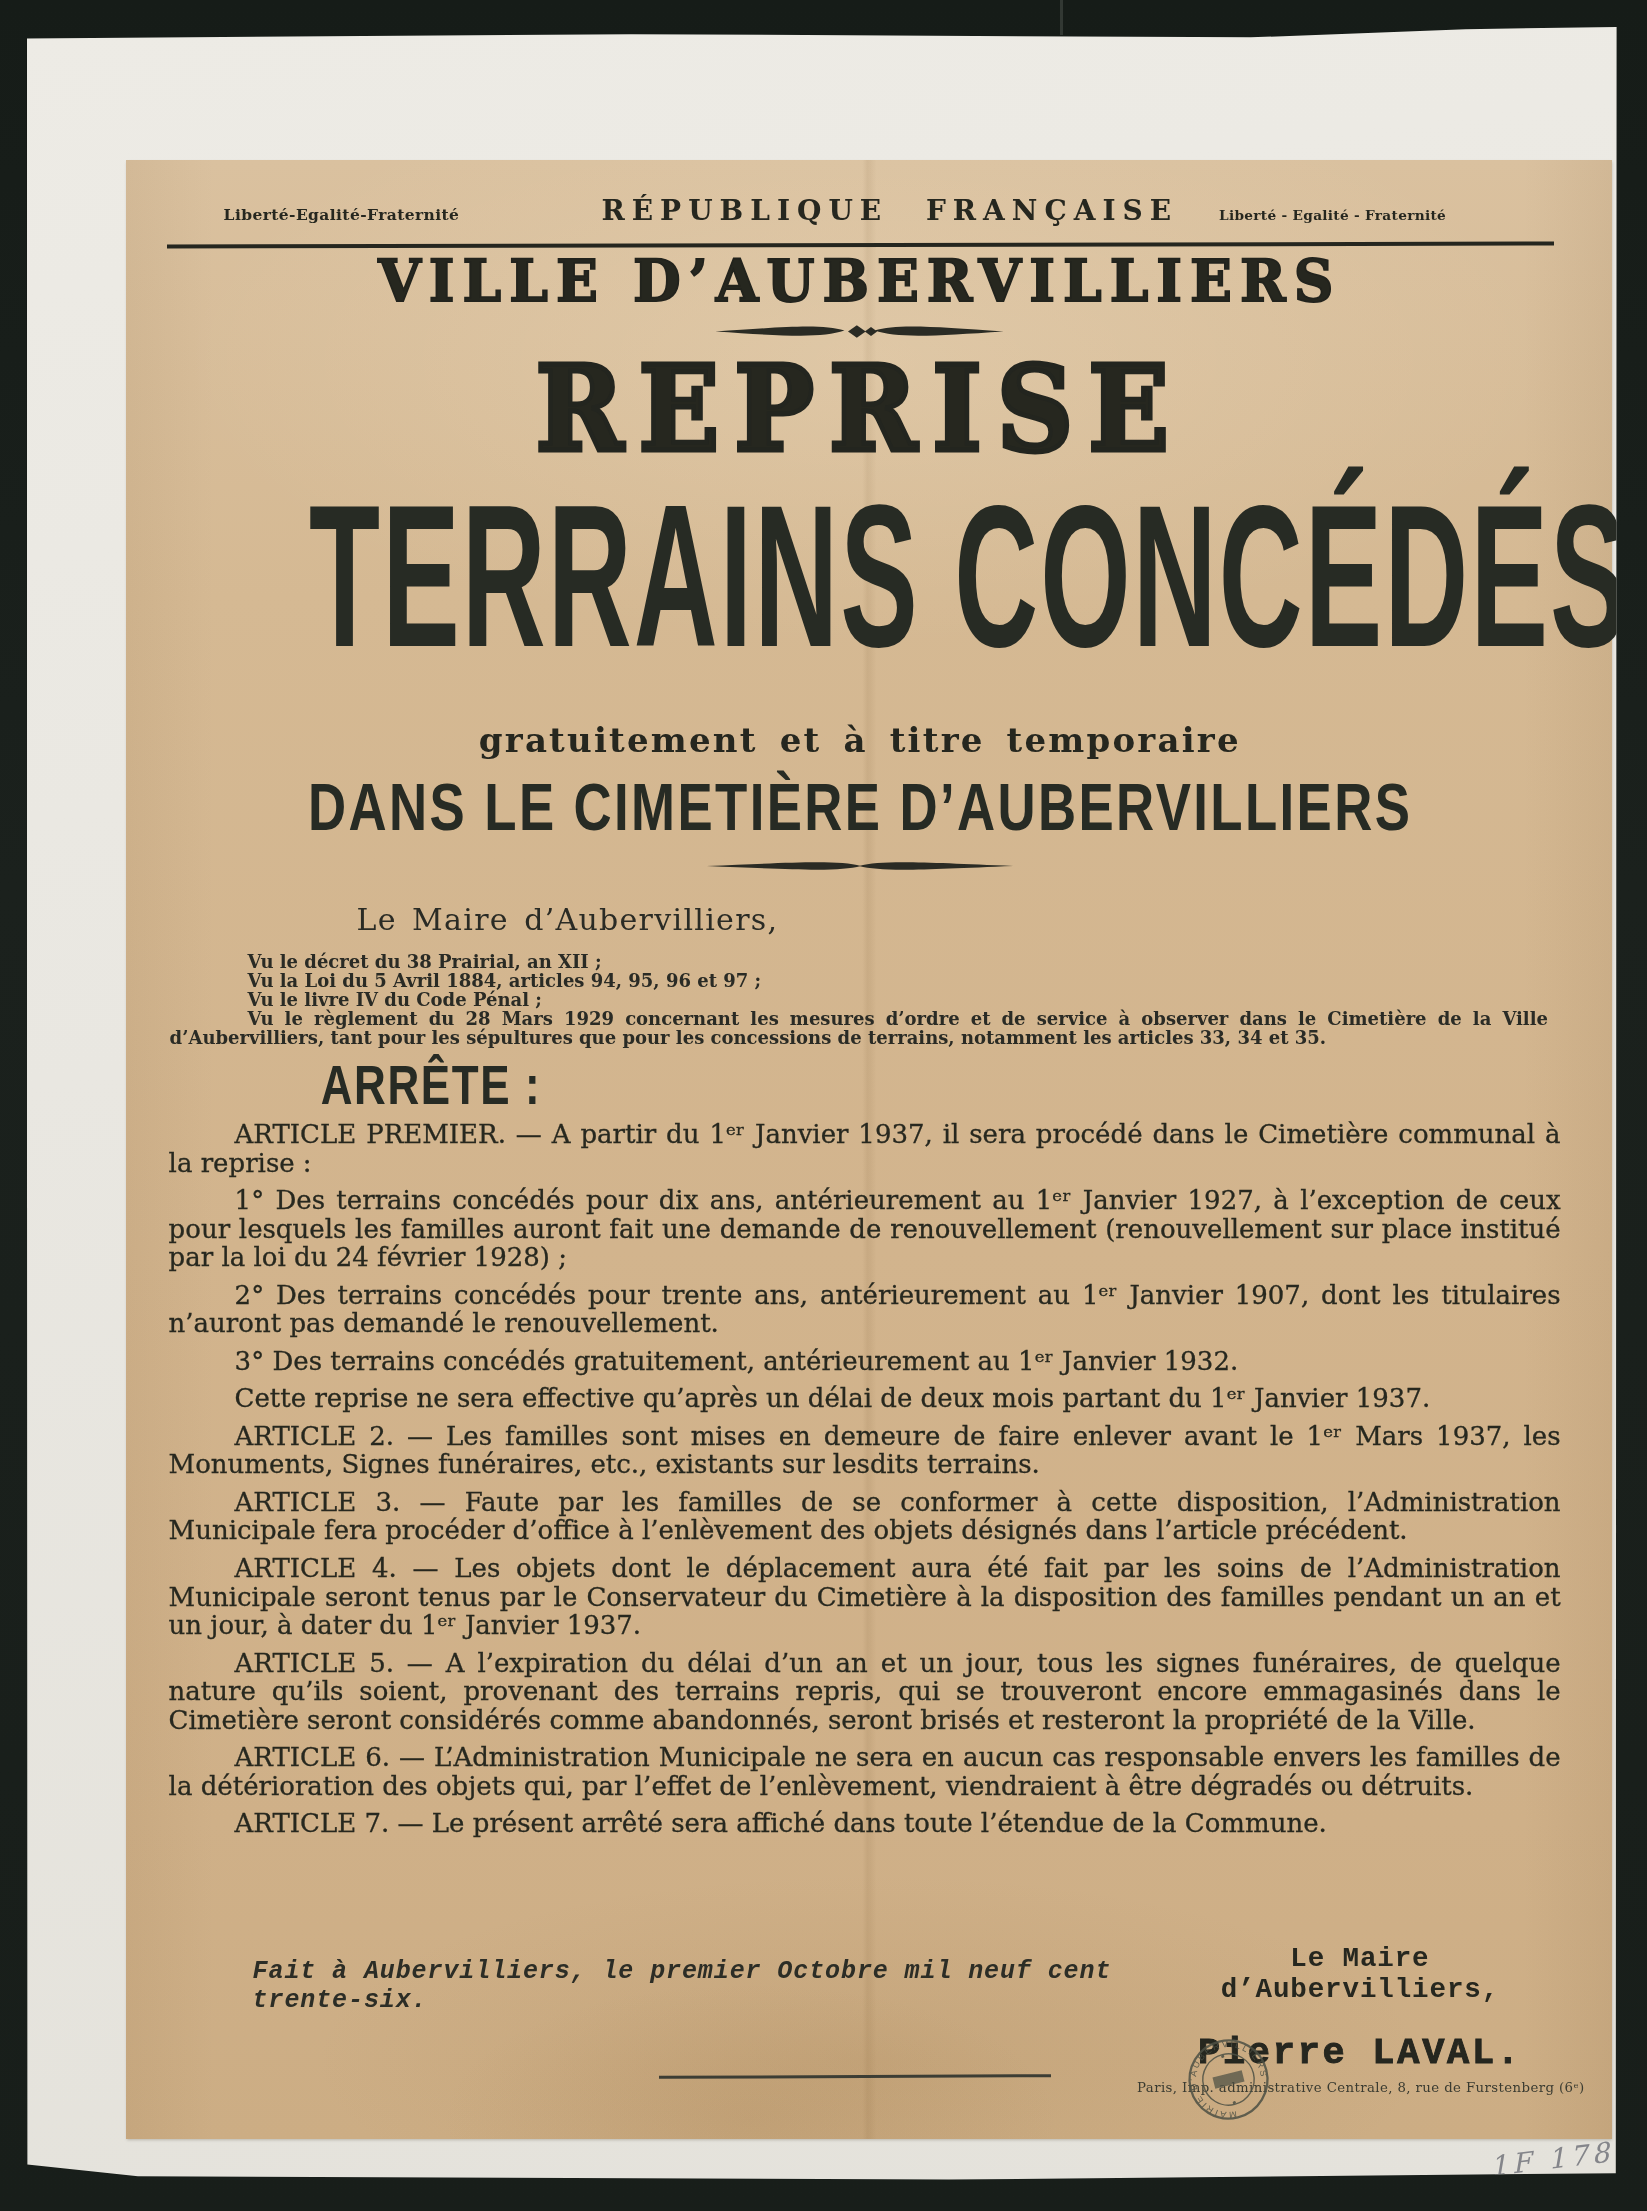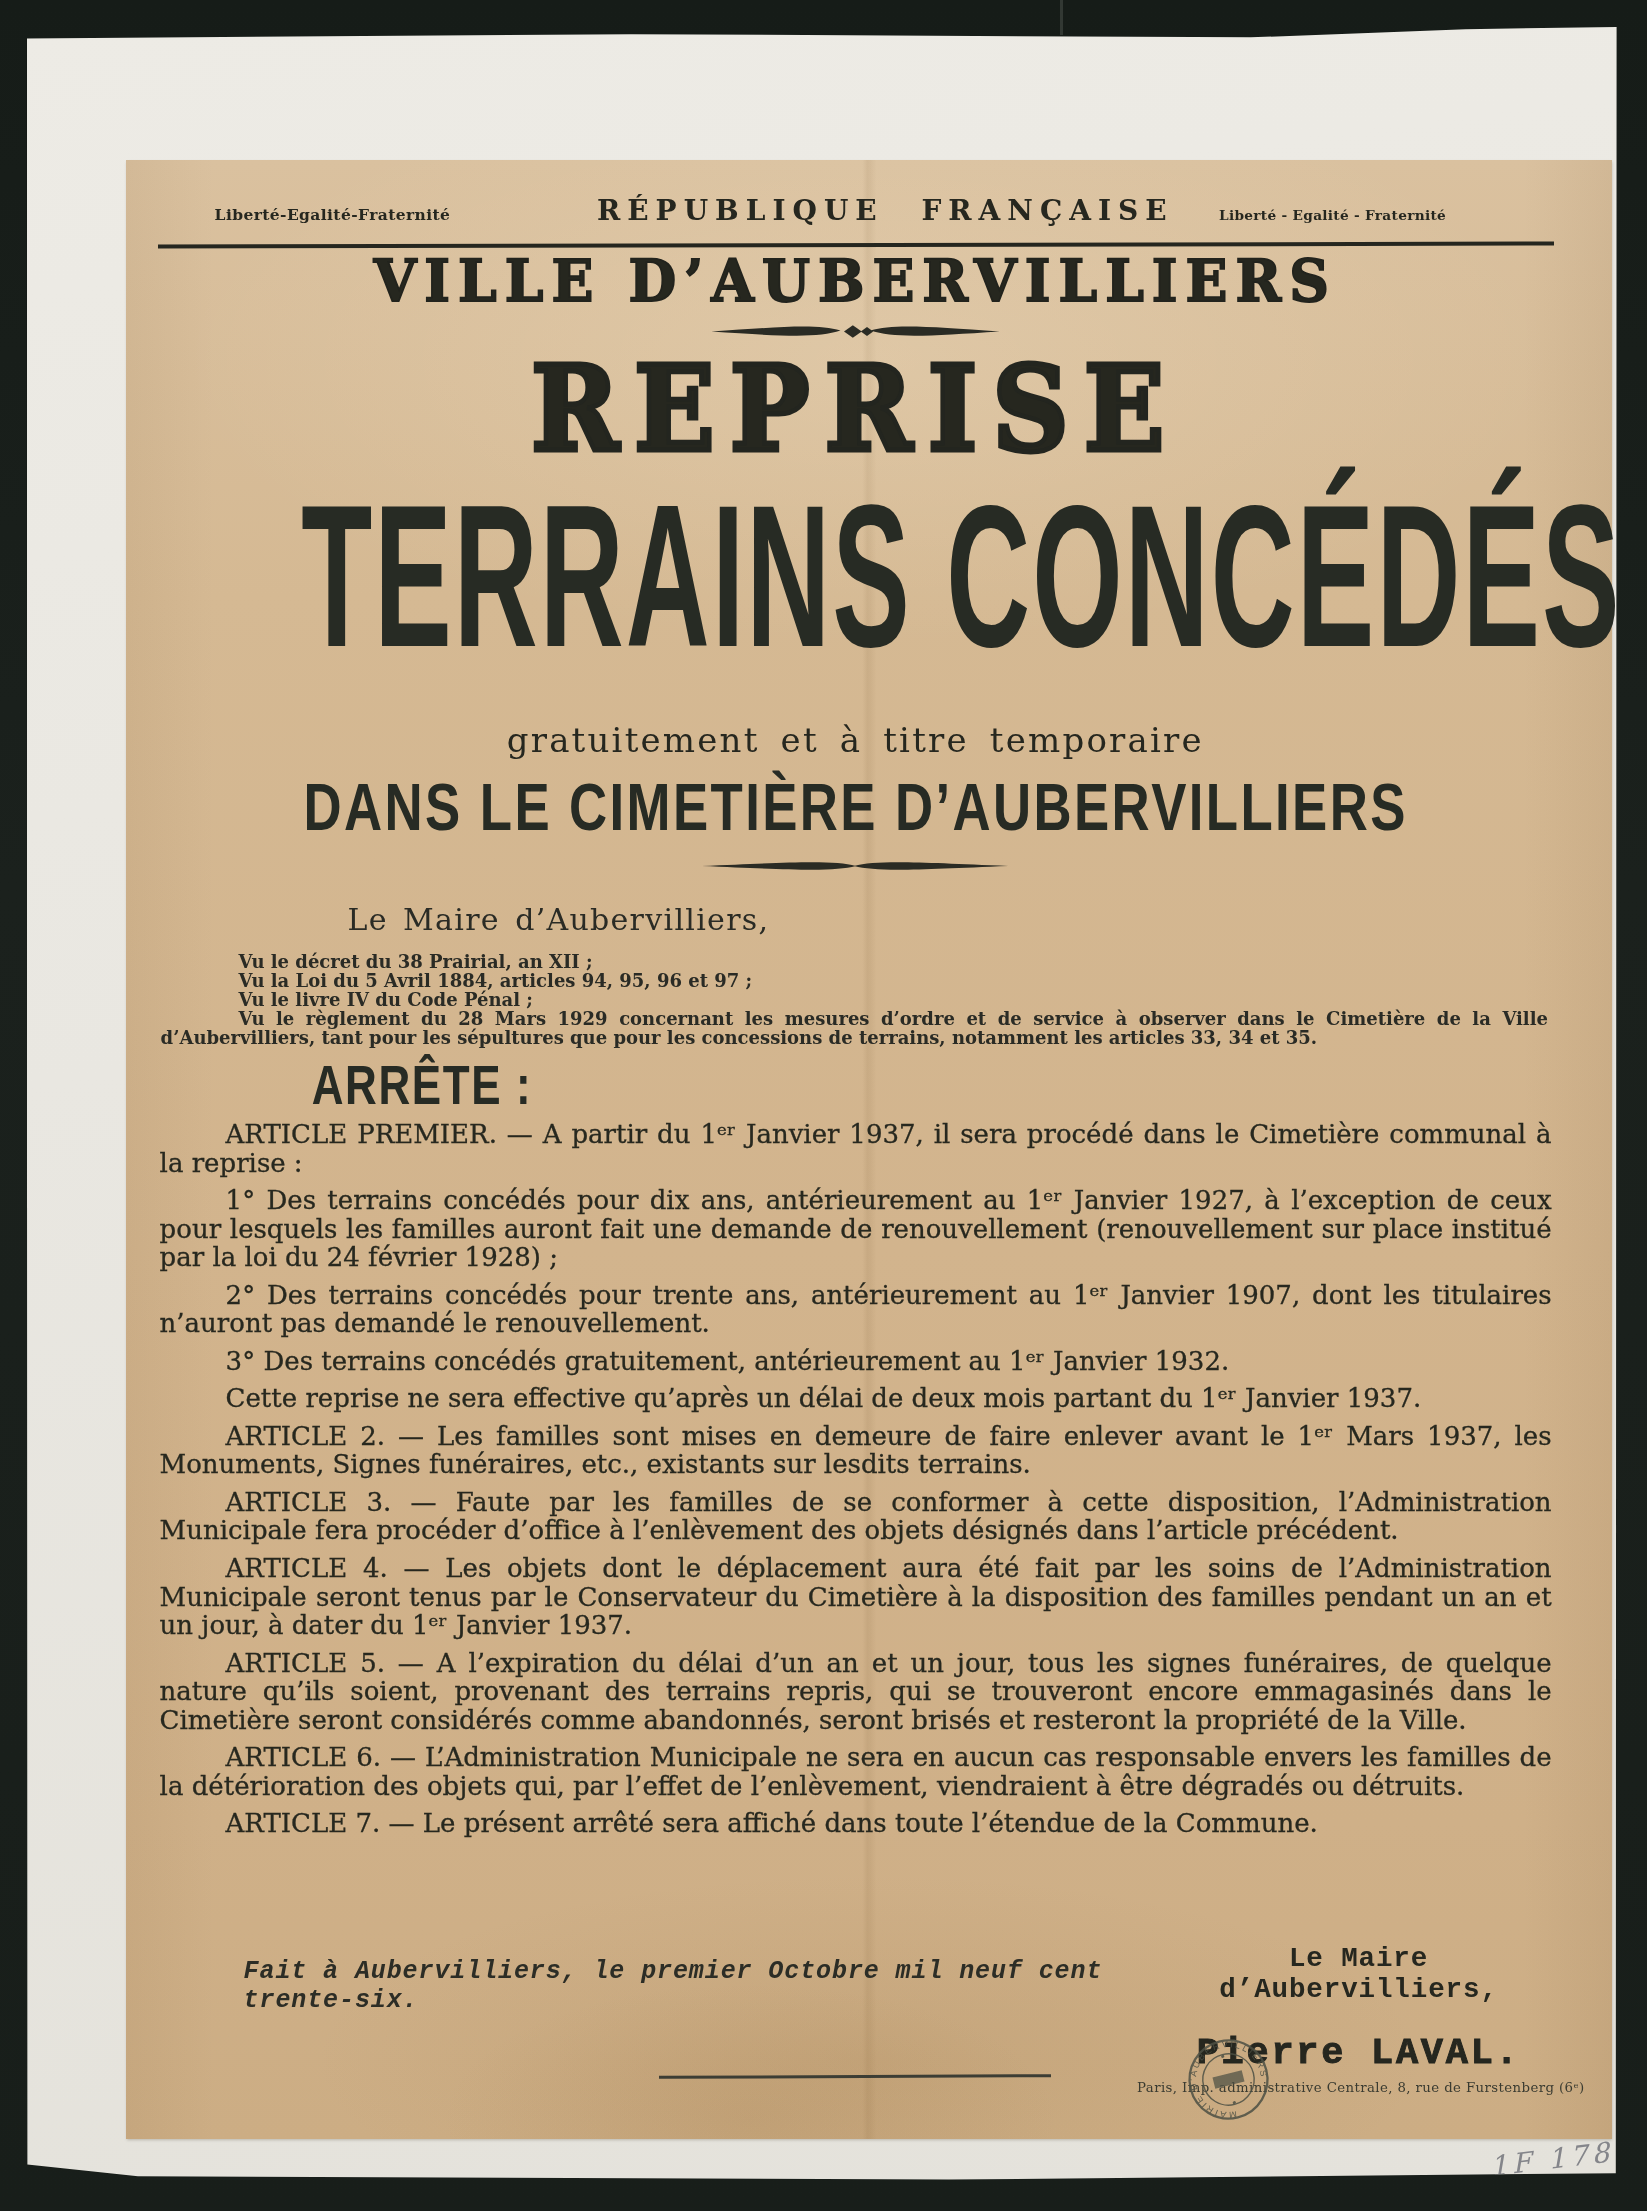--- a/index.html
+++ b/index.html
@@ -25,21 +25,21 @@
     position:absolute;left:99px;top:133px;width:1486px;height:1979px;
     color:#26271f;
     background:
       radial-gradient(ellipse 798px 266px at 50% 96%, rgba(146,108,58,.13), transparent 70%),
       radial-gradient(ellipse 443px 195px at 42% 99%, rgba(140,100,52,.12), transparent 70%),
       radial-gradient(ellipse 1064px 443px at 50% 10%, rgba(255,244,220,.18), transparent 65%),
       linear-gradient(90deg, rgba(90,60,25,.06) 0%, transparent 6%, transparent 49.55%, rgba(110,80,40,.10) 49.9%, rgba(110,80,40,.08) 50.1%, transparent 50.5%, transparent 94%, rgba(90,60,25,.07) 100%),
       linear-gradient(180deg,#dac19f 0%,#d5b993 22%,#d2b48d 55%,#cfb088 84%,#ccad84 100%);
     box-shadow:0.9px 1.8px 2.7px rgba(60,50,30,.25);
   }
-  .content{padding-right:26.6px;}
+  .content{padding-right:26.6px;padding-left:9px;}
 
   .masthead{display:flex;justify-content:space-between;align-items:baseline;padding:34px 73px 0 89px;font-weight:bold;}
   .motto-left{font-size:15.5px;letter-spacing:0.4px;width:337px;}
   .motto-right{font-size:13.7px;letter-spacing:0.3px;width:293px;}
   .republique{font-size:28px;letter-spacing:7px;word-spacing:21px;white-space:nowrap;}
 
   .rule1{height:3.5px;background:#25261f;margin:16px 31px 0 32px;transform:rotate(-.12deg);}
 
   .city-title{
     margin-top:3.5px;text-align:center;font-weight:bold;font-size:55px;line-height:1.12;
@@ -55,21 +55,21 @@
   .headline-2{
     margin-top:13.3px;text-align:center;font-weight:bold;font-size:39px;line-height:1.14;
     letter-spacing:15px;-webkit-text-stroke:1.3px #23251f;
   }
   .headline-3{
     margin-top:26.6px;height:151px;text-align:center;font-family:"Liberation Sans","DejaVu Sans",sans-serif;
     font-weight:bold;font-size:153px;line-height:151px;letter-spacing:2.7px;white-space:nowrap;
     color:#272b24;transform:scale(.76,1.32);transform-origin:50% 50%;
   }
   .subtitle-1{
-    margin-top:69px;text-align:center;font-weight:normal;font-size:34px;line-height:1.2;
+    margin-top:69px;text-align:center;font-weight:bold;font-size:34px;line-height:1.2;
     letter-spacing:2.2px;word-spacing:8px;
   }
   .subtitle-2{
     margin-top:14px;height:66px;text-align:center;font-family:"Liberation Sans","DejaVu Sans",sans-serif;
     font-weight:bold;font-size:60px;line-height:66px;letter-spacing:2.7px;white-space:nowrap;
     color:#272b24;transform:scale(.88,1.1);
   }
 
   .opening{margin-top:28px;padding-left:222px;font-size:30px;line-height:1.22;letter-spacing:1.3px;word-spacing:4.4px;color:#2a2b25;}
 

